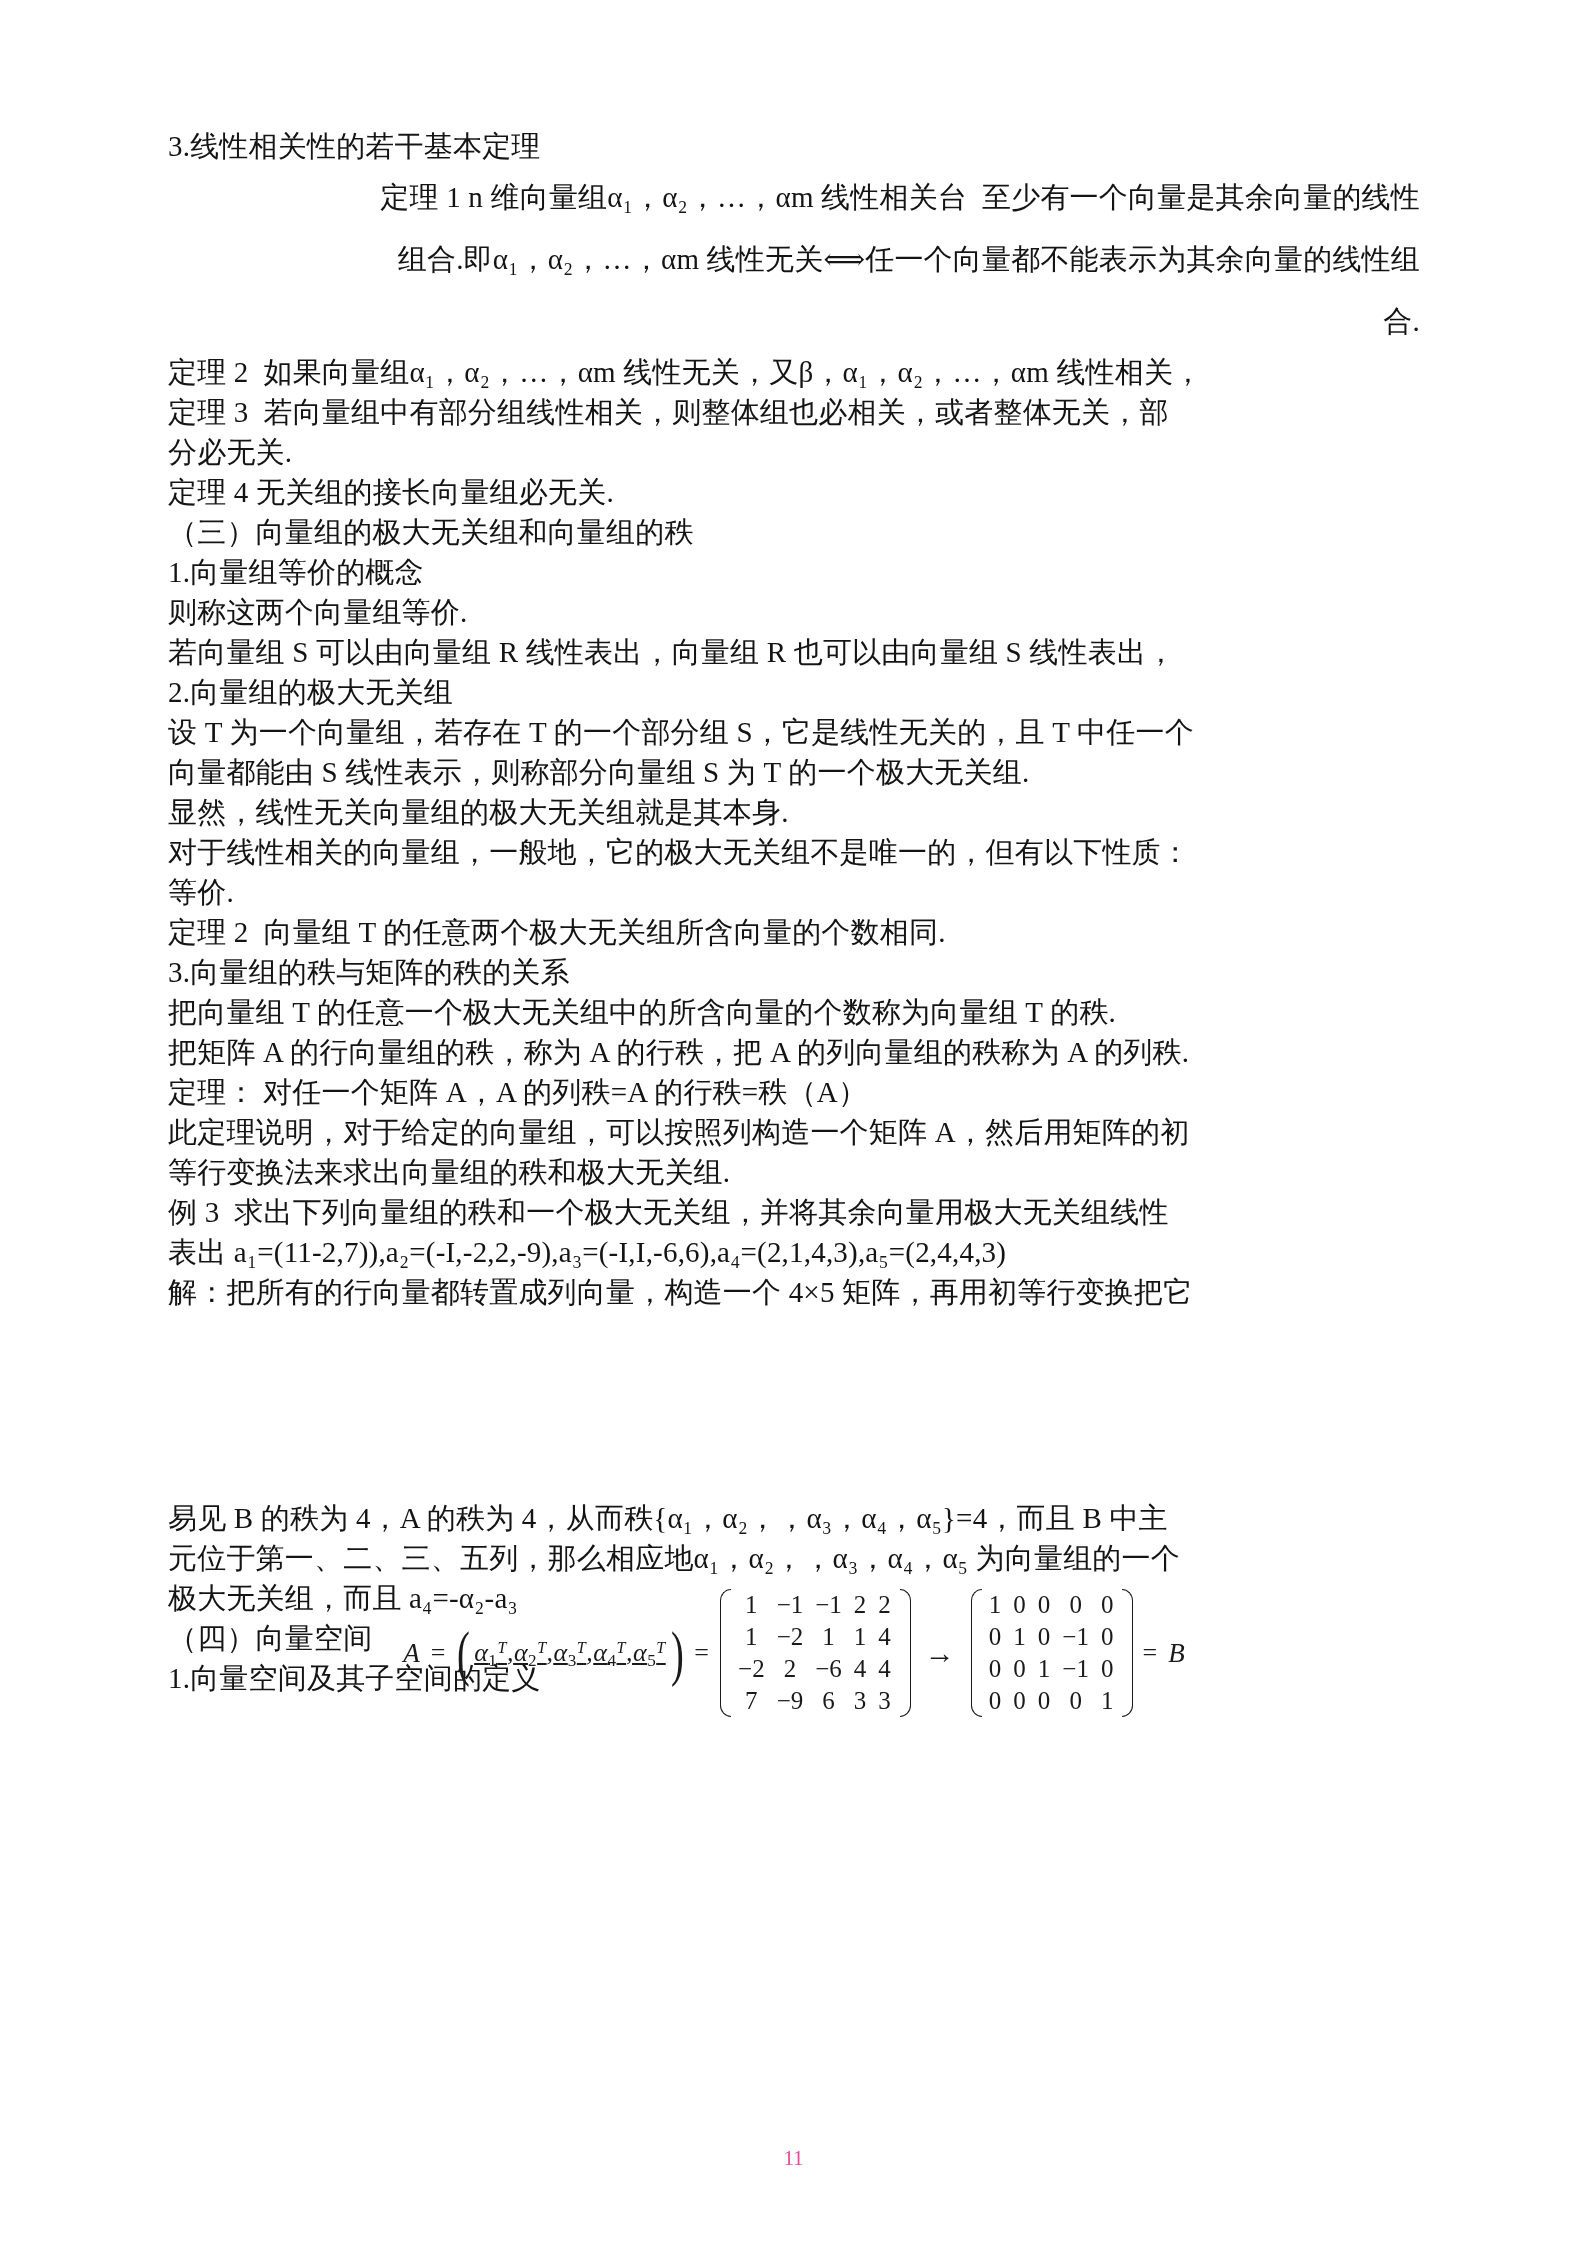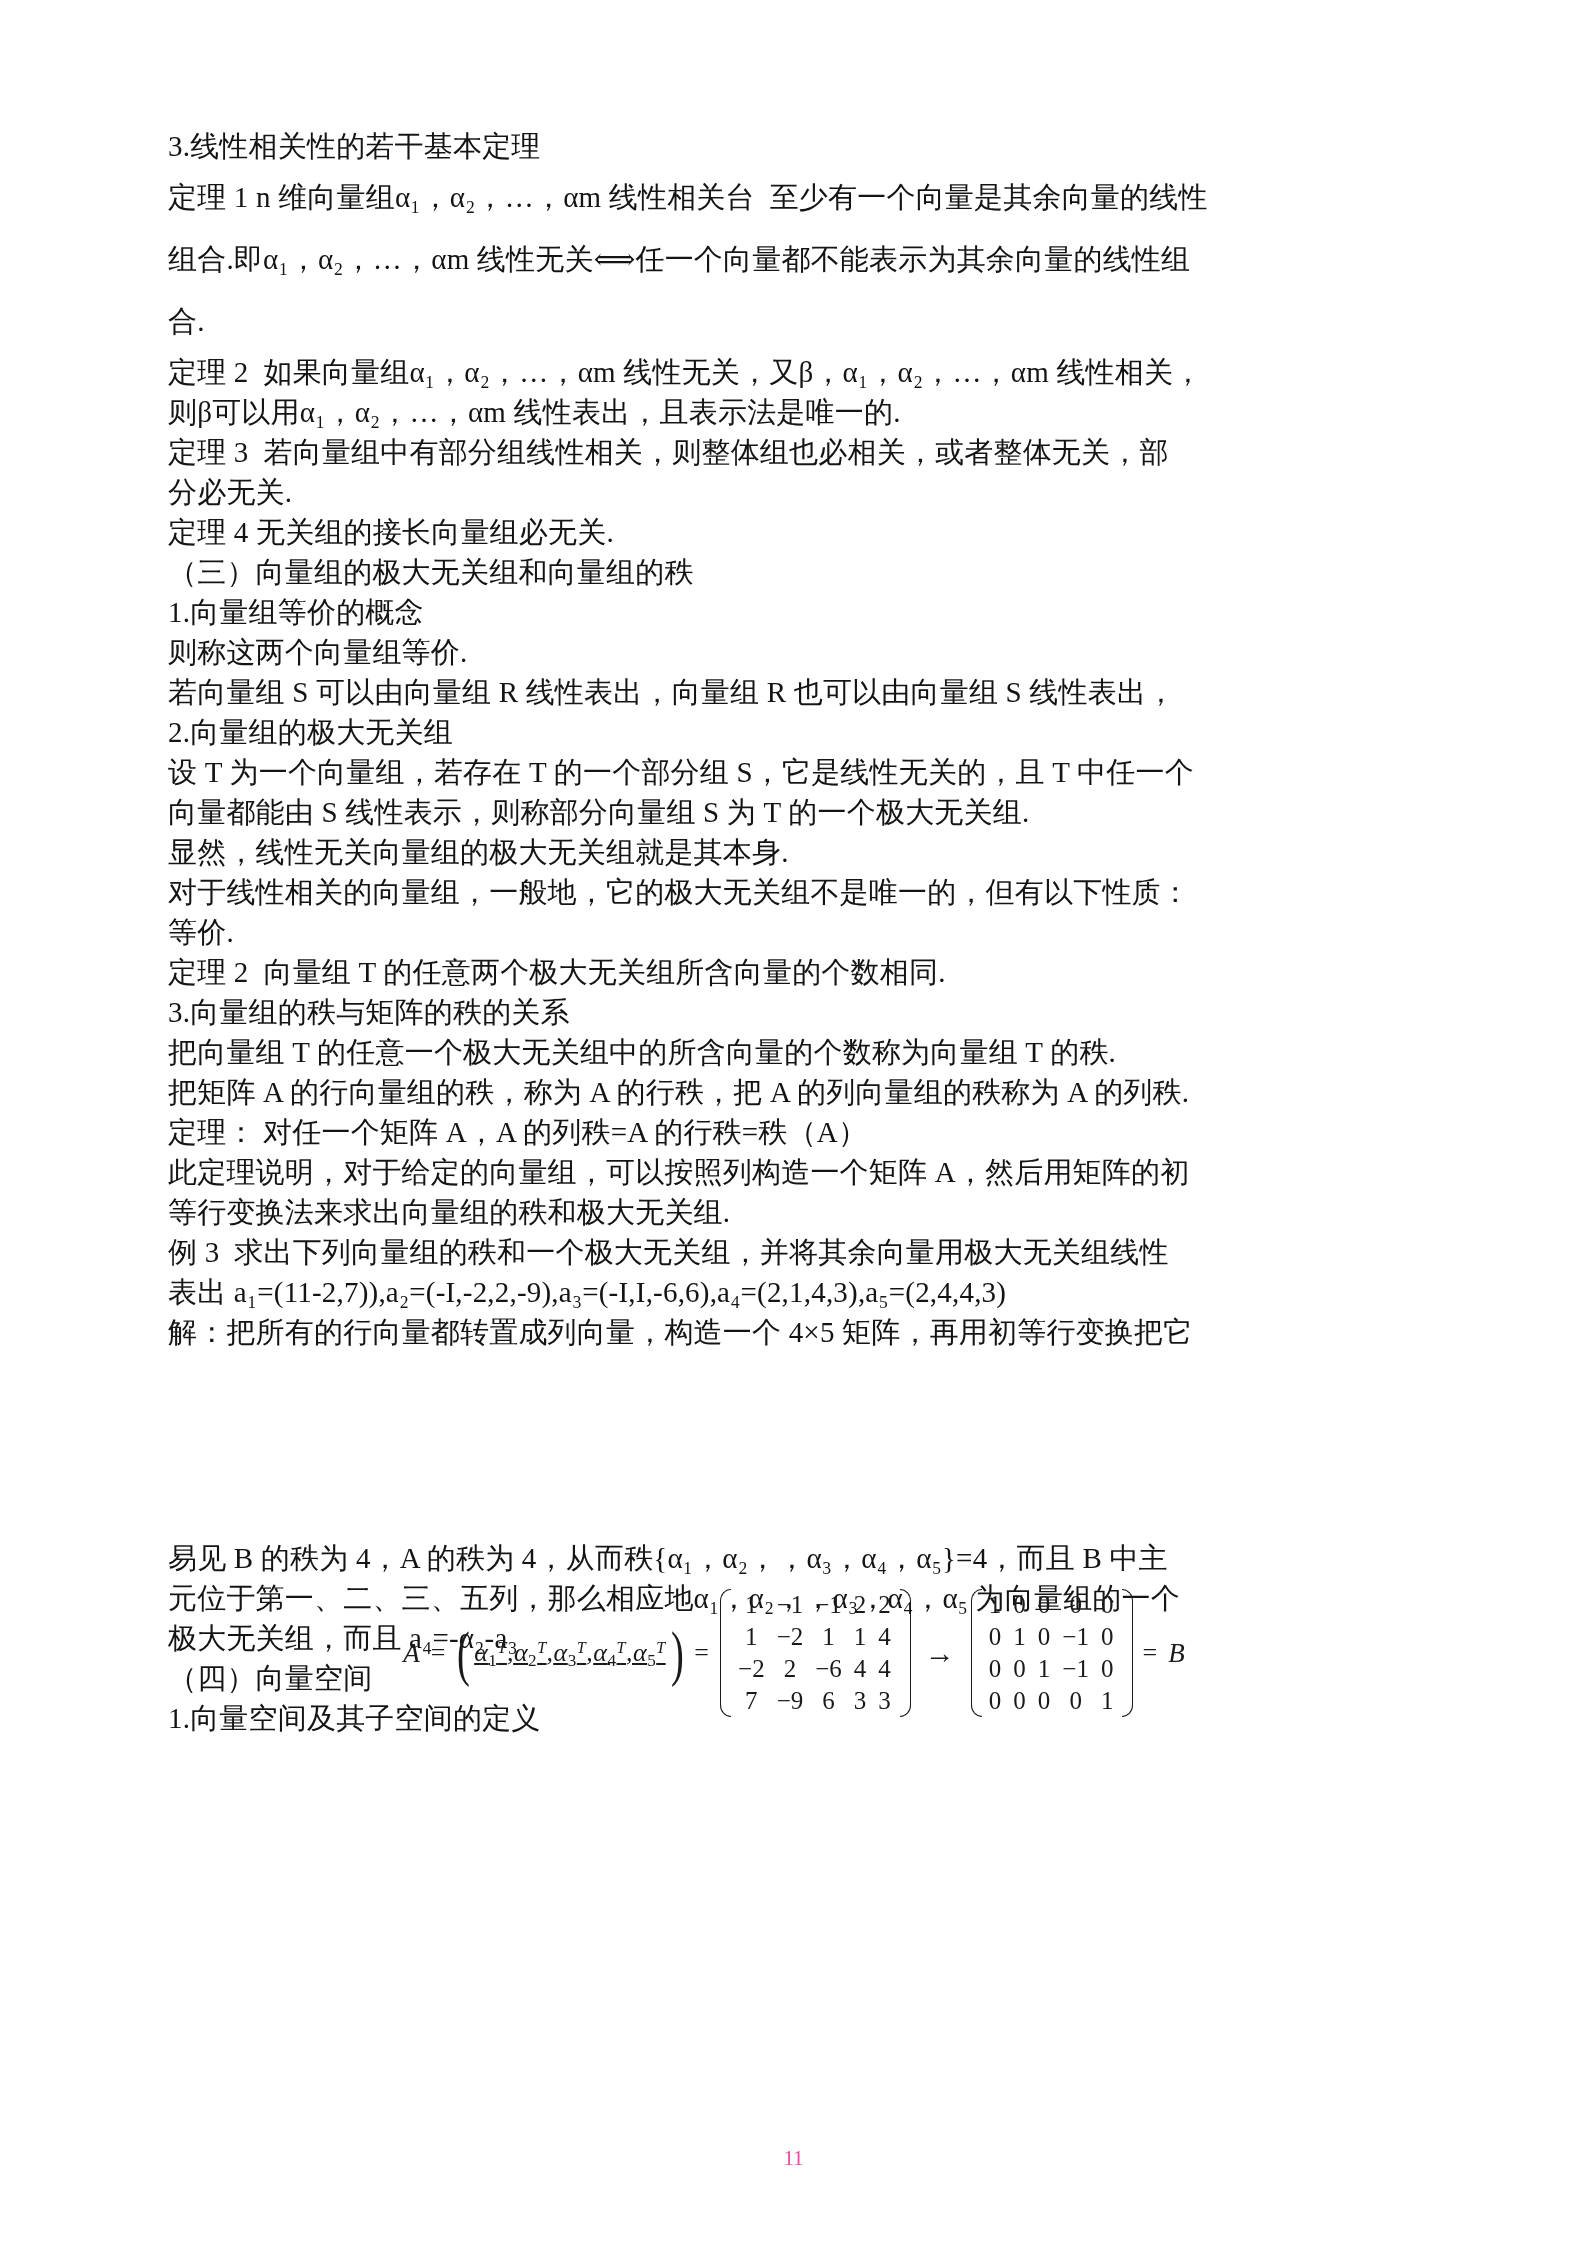--- a/index.html
+++ b/index.html
@@ -37,20 +37,21 @@
     line-height: 40px;
     margin: 0;
     color: #141414;
     letter-spacing: 0.2px;
     white-space: pre-wrap;
   }
 
   
   .ln-loose {
     line-height: 62px;
+    text-align: right;
   }
 
   sub {
     font-size: 0.66em;
     vertical-align: -0.28em;
     line-height: 0;
   }
   sup {
     font-size: 0.62em;
     vertical-align: 0.5em;
@@ -161,21 +162,20 @@
 
 <div class="page">
 
   <div class="content">
 
     <p class="ln">3.线性相关性的若干基本定理</p>
     <p class="ln ln-loose">定理 1 n 维向量组α₁，α₂，…，αm 线性相关台  至少有一个向量是其余向量的线性</p>
     <p class="ln ln-loose">组合.即α₁，α₂，…，αm 线性无关⟺任一个向量都不能表示为其余向量的线性组</p>
     <p class="ln ln-loose">合.</p>
     <p class="ln">定理 2  如果向量组α₁，α₂，…，αm 线性无关，又β，α₁，α₂，…，αm 线性相关，</p>
-    <p class="ln">则β可以用α₁，α₂，…，αm 线性表出，且表示法是唯一的.</p>
     <p class="ln">定理 3  若向量组中有部分组线性相关，则整体组也必相关，或者整体无关，部</p>
     <p class="ln">分必无关.</p>
     <p class="ln">定理 4 无关组的接长向量组必无关.</p>
     <p class="ln">（三）向量组的极大无关组和向量组的秩</p>
     <p class="ln">1.向量组等价的概念</p>
     <p class="ln">则称这两个向量组等价.</p>
     <p class="ln">若向量组 S 可以由向量组 R 线性表出，向量组 R 也可以由向量组 S 线性表出，</p>
     <p class="ln">2.向量组的极大无关组</p>
     <p class="ln">设 T 为一个向量组，若存在 T 的一个部分组 S，它是线性无关的，且 T 中任一个</p>
     <p class="ln">向量都能由 S 线性表示，则称部分向量组 S 为 T 的一个极大无关组.</p>

